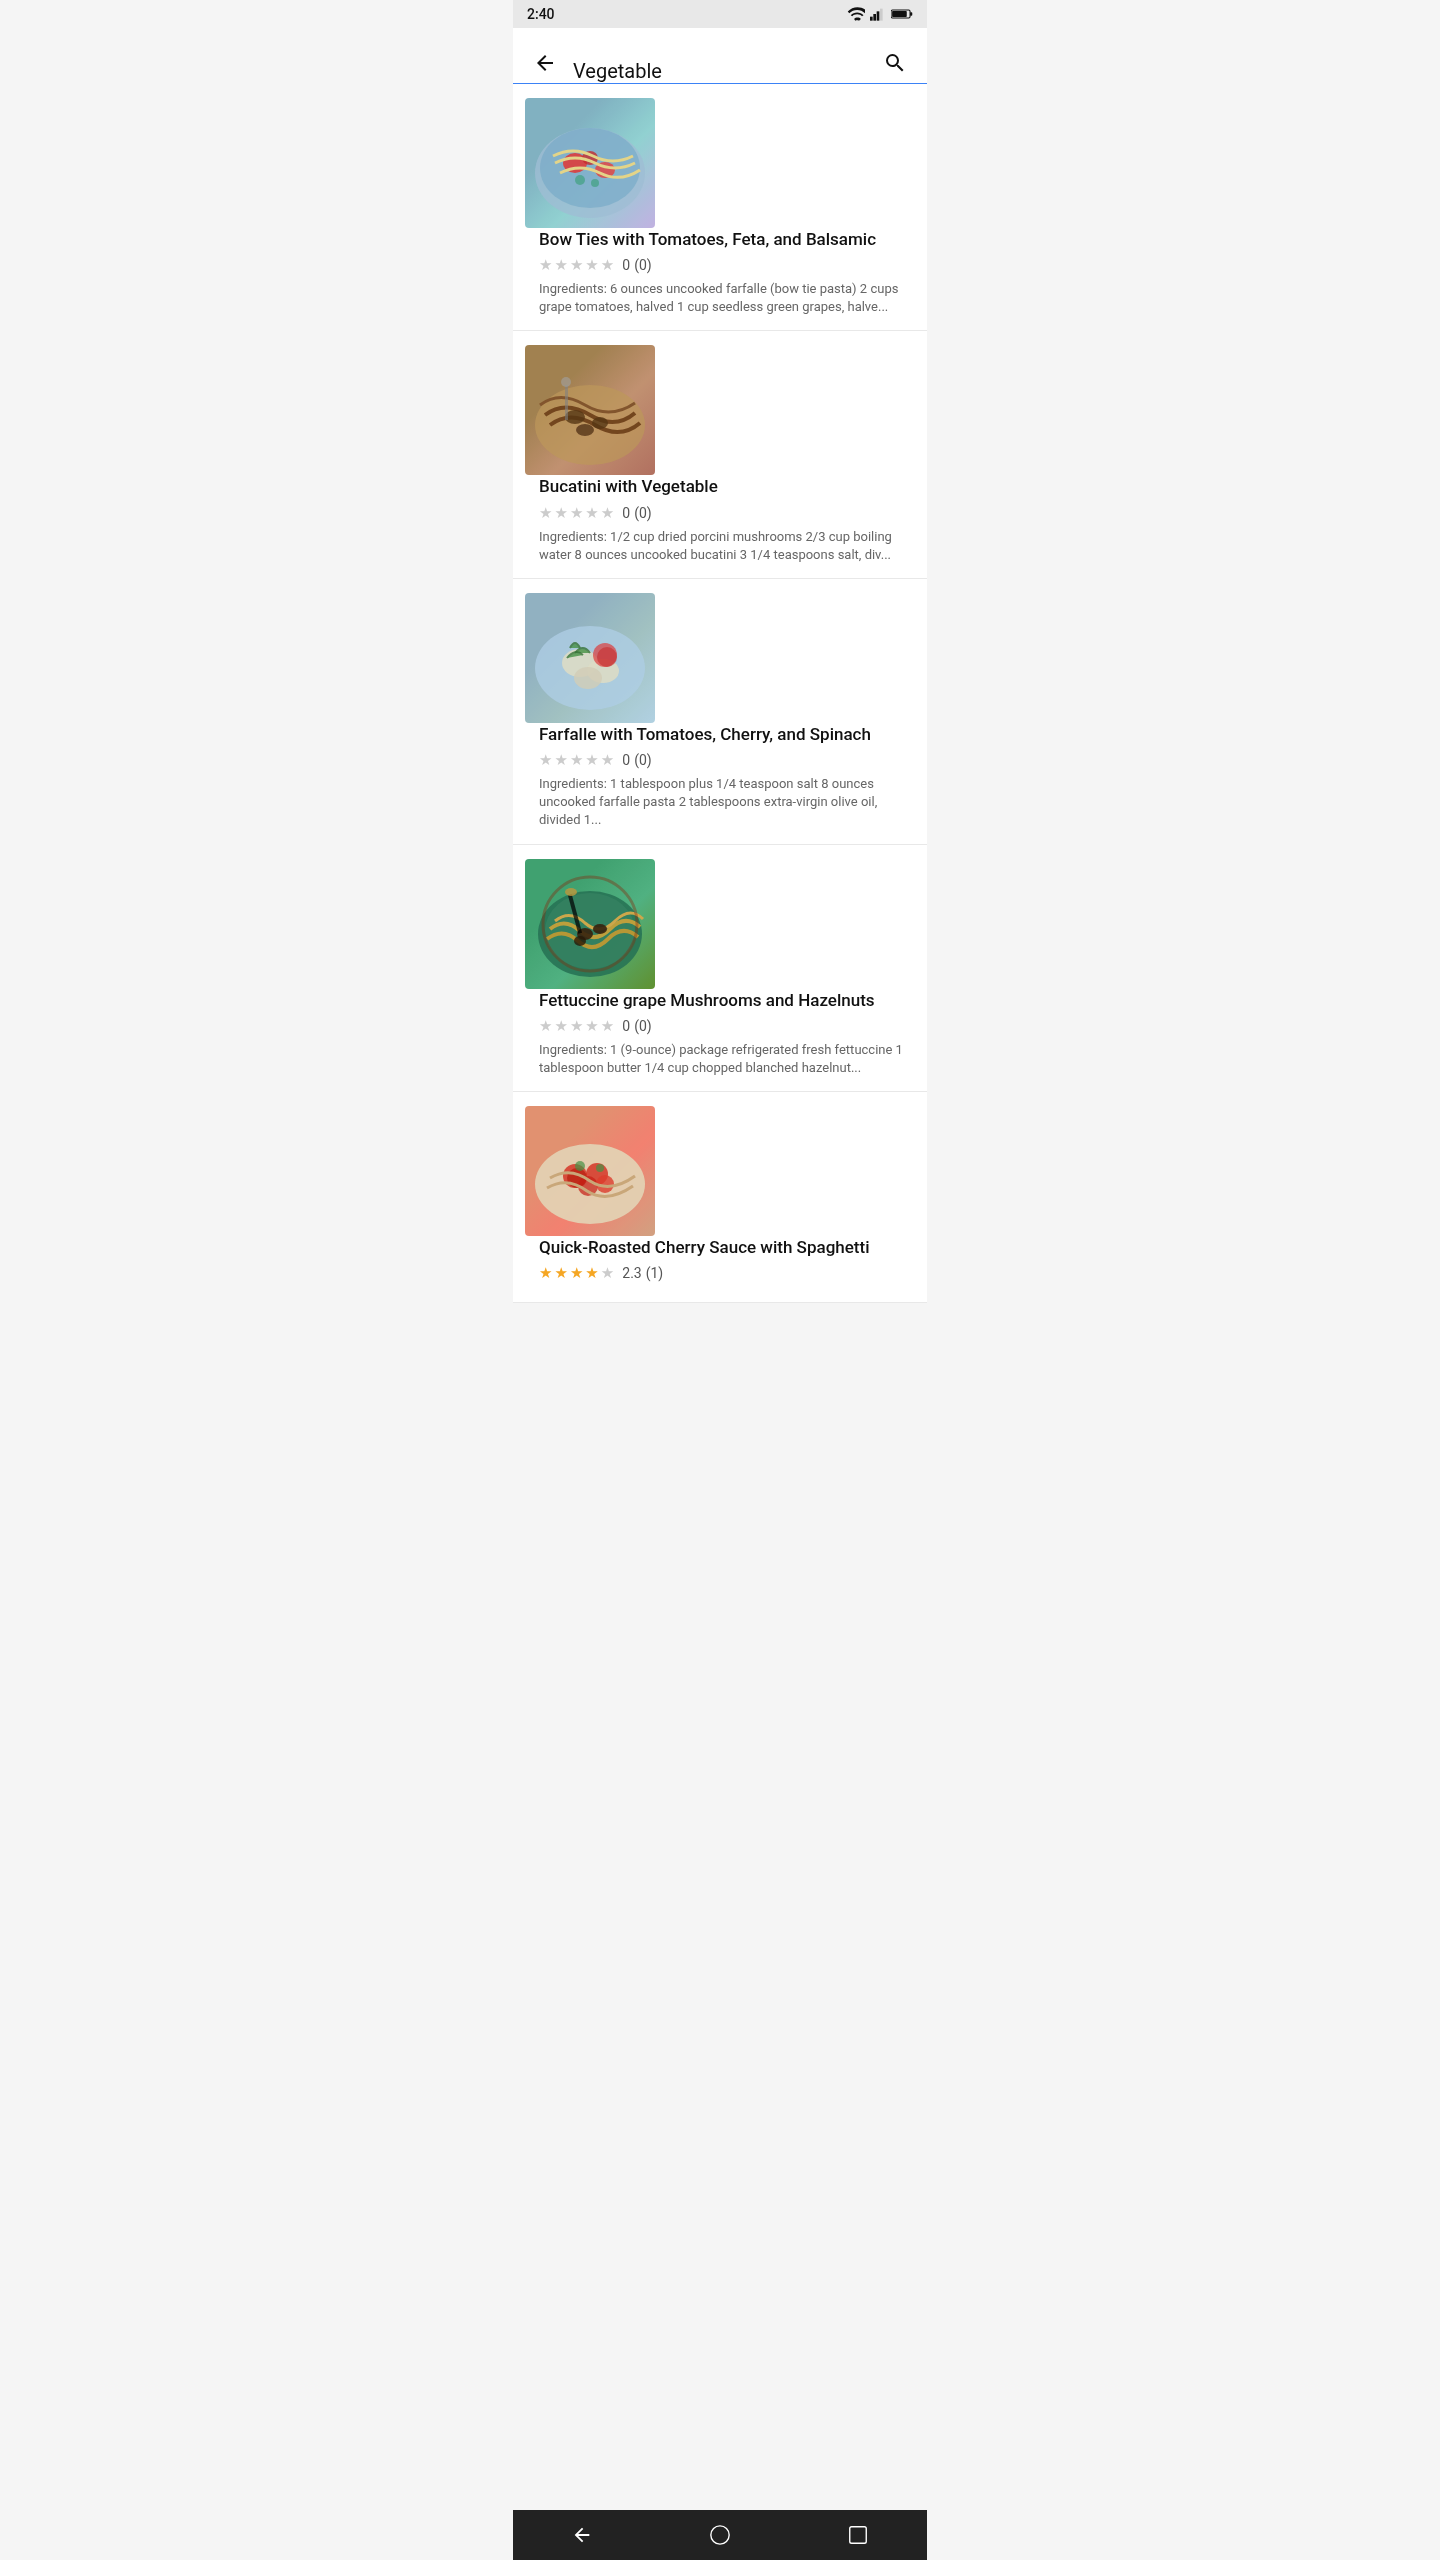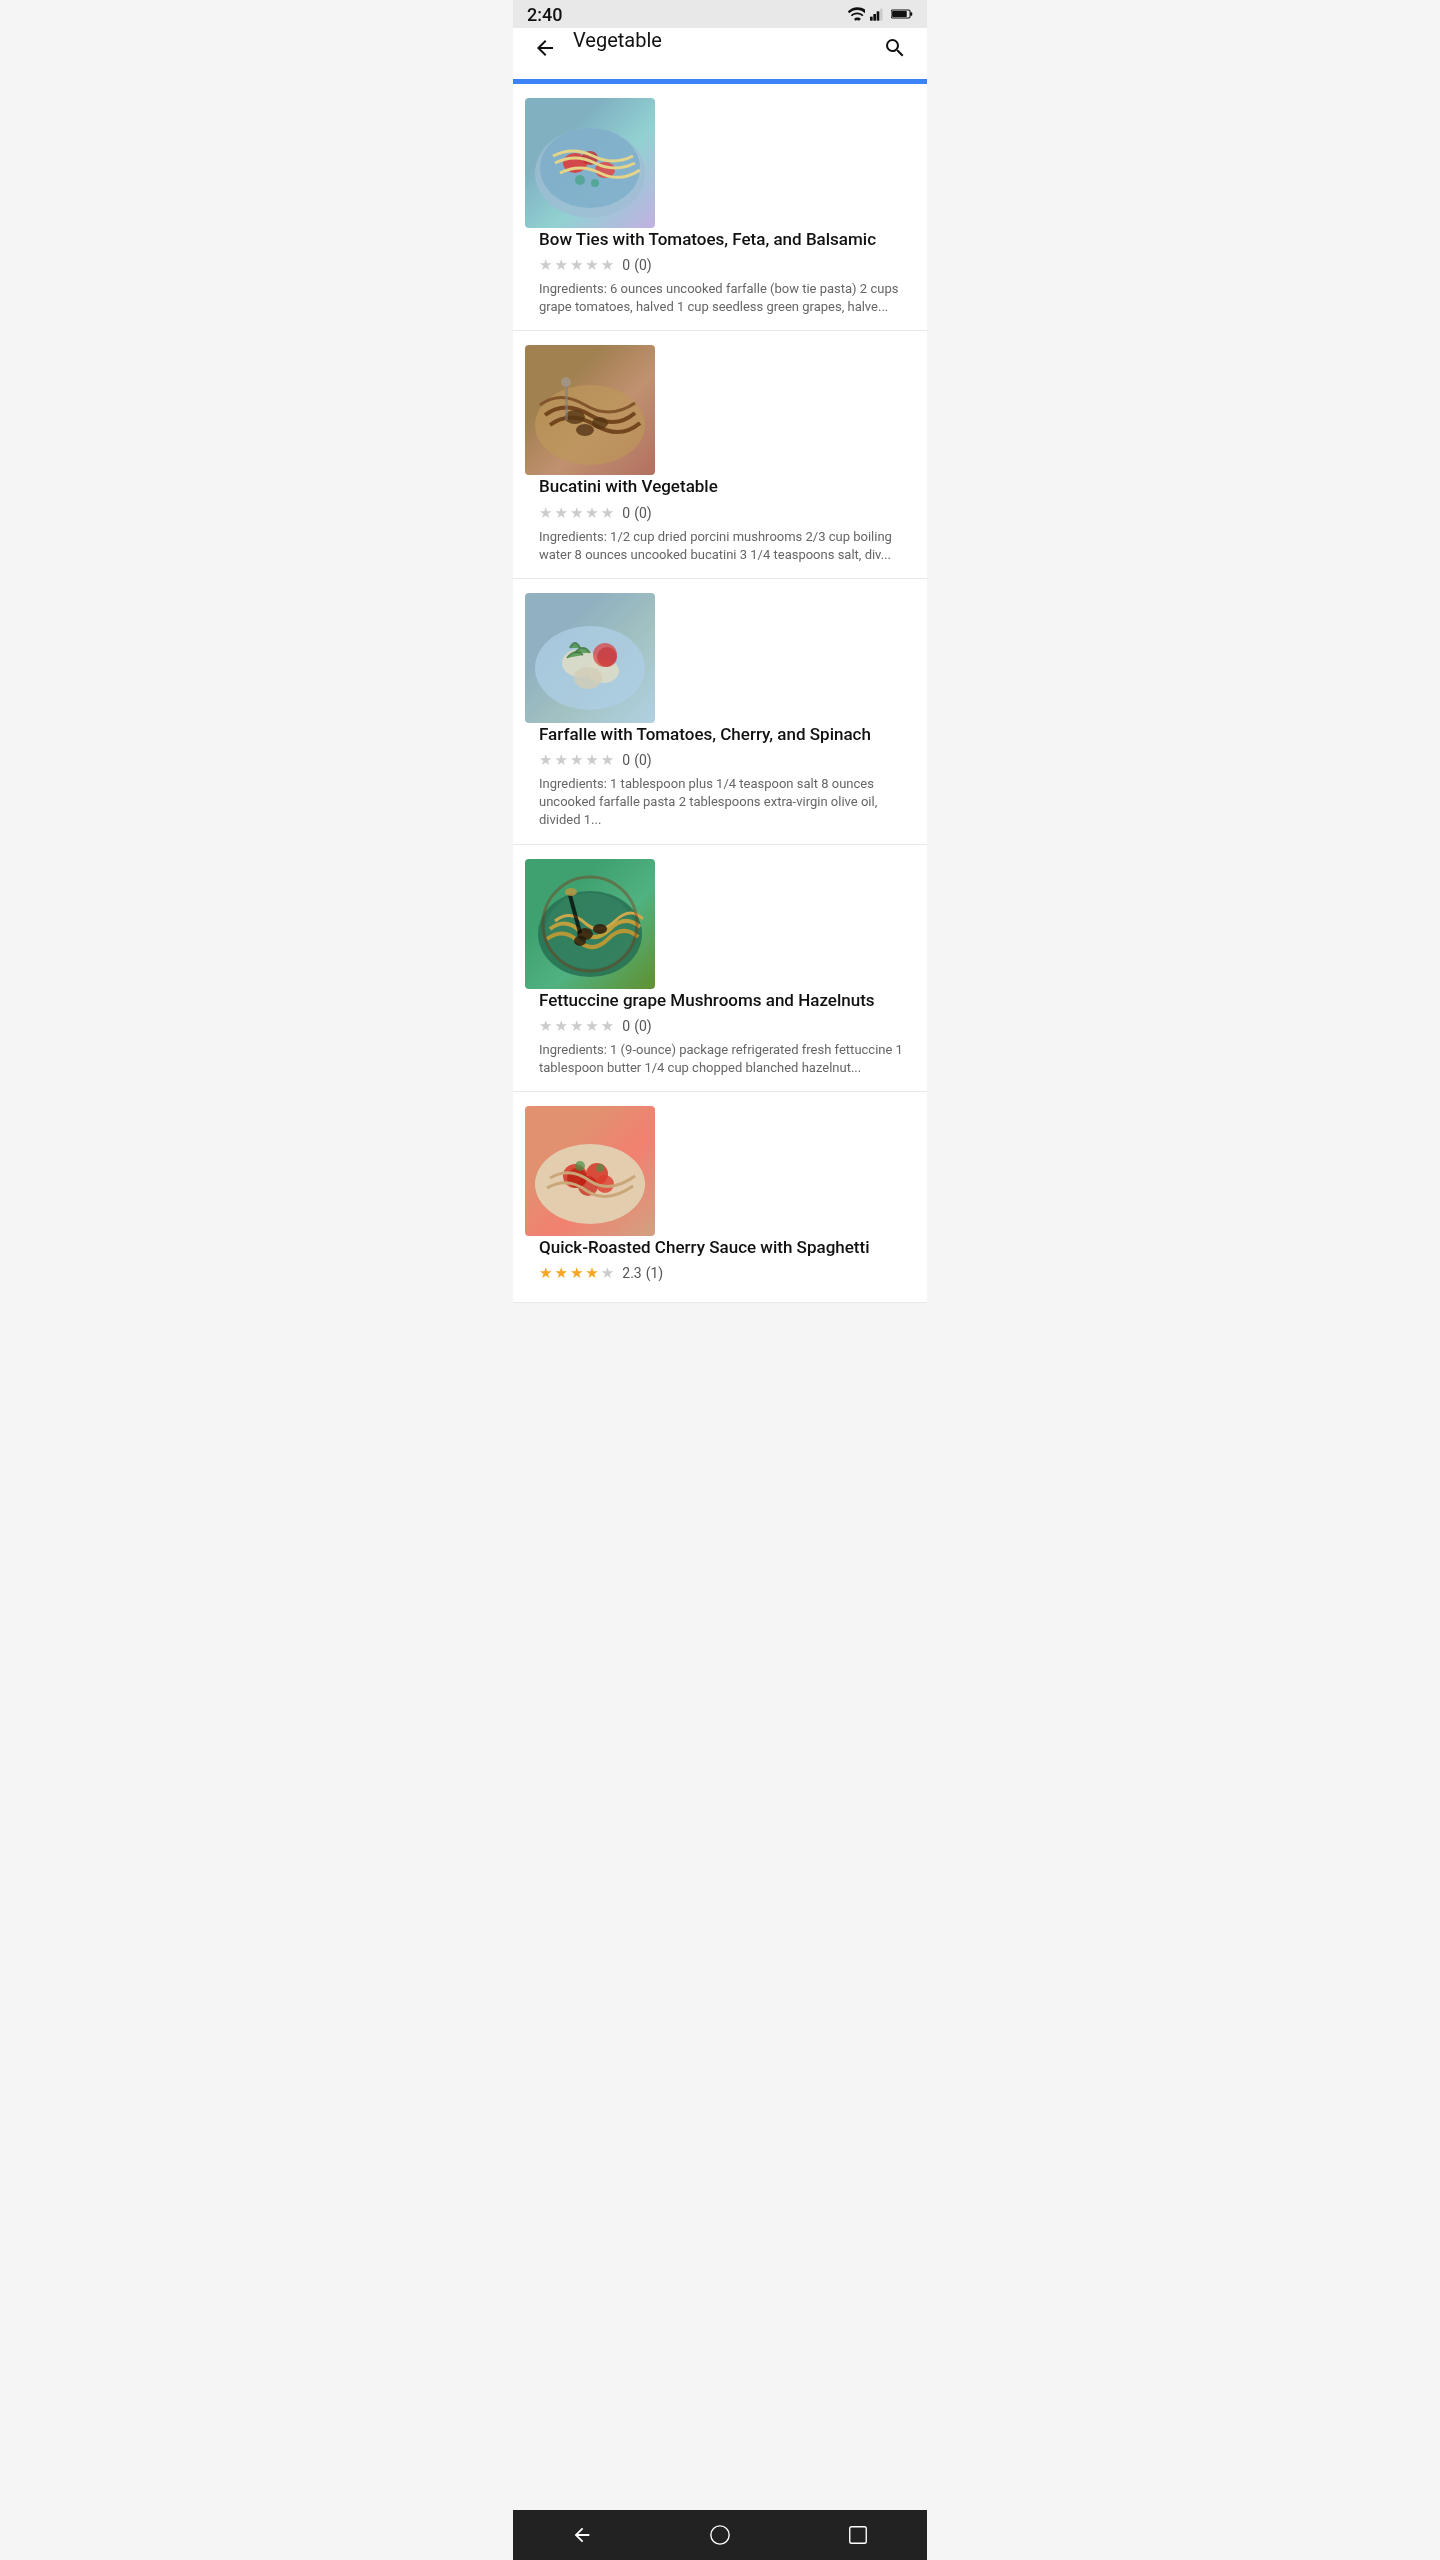--- a/index.html
+++ b/index.html
@@ -17,41 +17,41 @@
     
     .status-bar {
       background: #e8e8e8;
       height: 28px;
       display: flex;
       align-items: center;
       justify-content: space-between;
       padding: 0 14px;
     }
     .status-time {
-      font-size: 18px;
+      font-size: 14px;
       font-weight: 500;
       color: #111;
     }
     .status-icons {
       display: flex;
       align-items: center;
       gap: 5px;
     }
     .status-icons svg {
       fill: #111;
     }
 
     
     .header {
       background: #fff;
       height: 56px;
       display: flex;
-      align-items: flex-start;
+      align-items: flex-end;
       padding: 0 12px;
-      border-bottom: 5px solid #3b82f6;
+      border-bottom: 1px solid #3b82f6;
     }
     .header-back {
       width: 40px;
       height: 40px;
       display: flex;
       align-items: center;
       justify-content: center;
       cursor: pointer;
     }
     .header-title {

